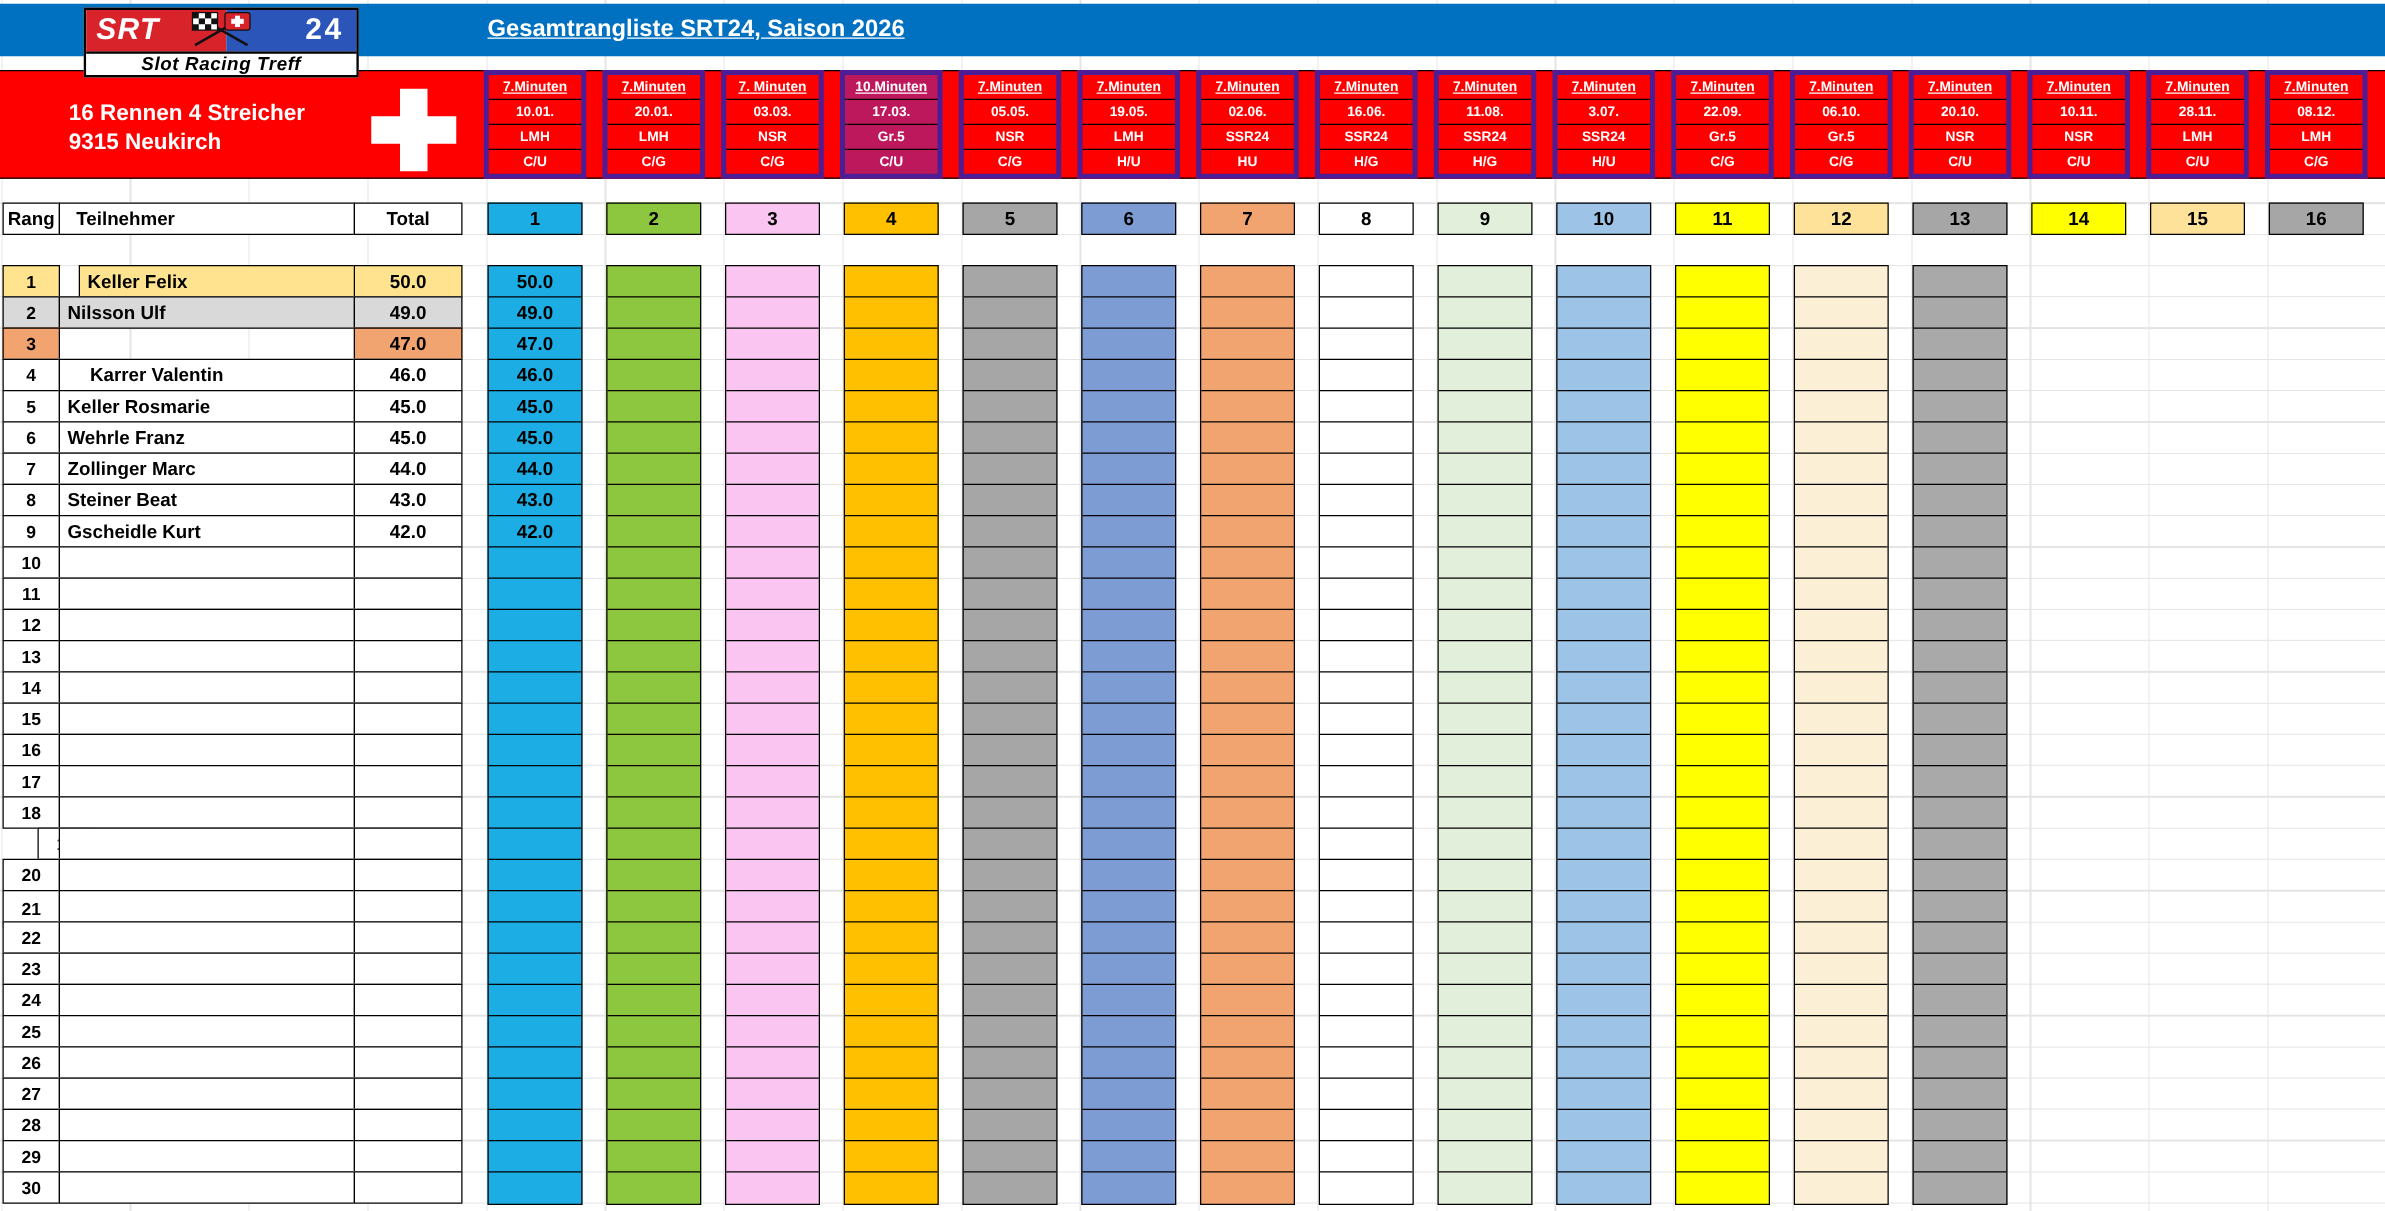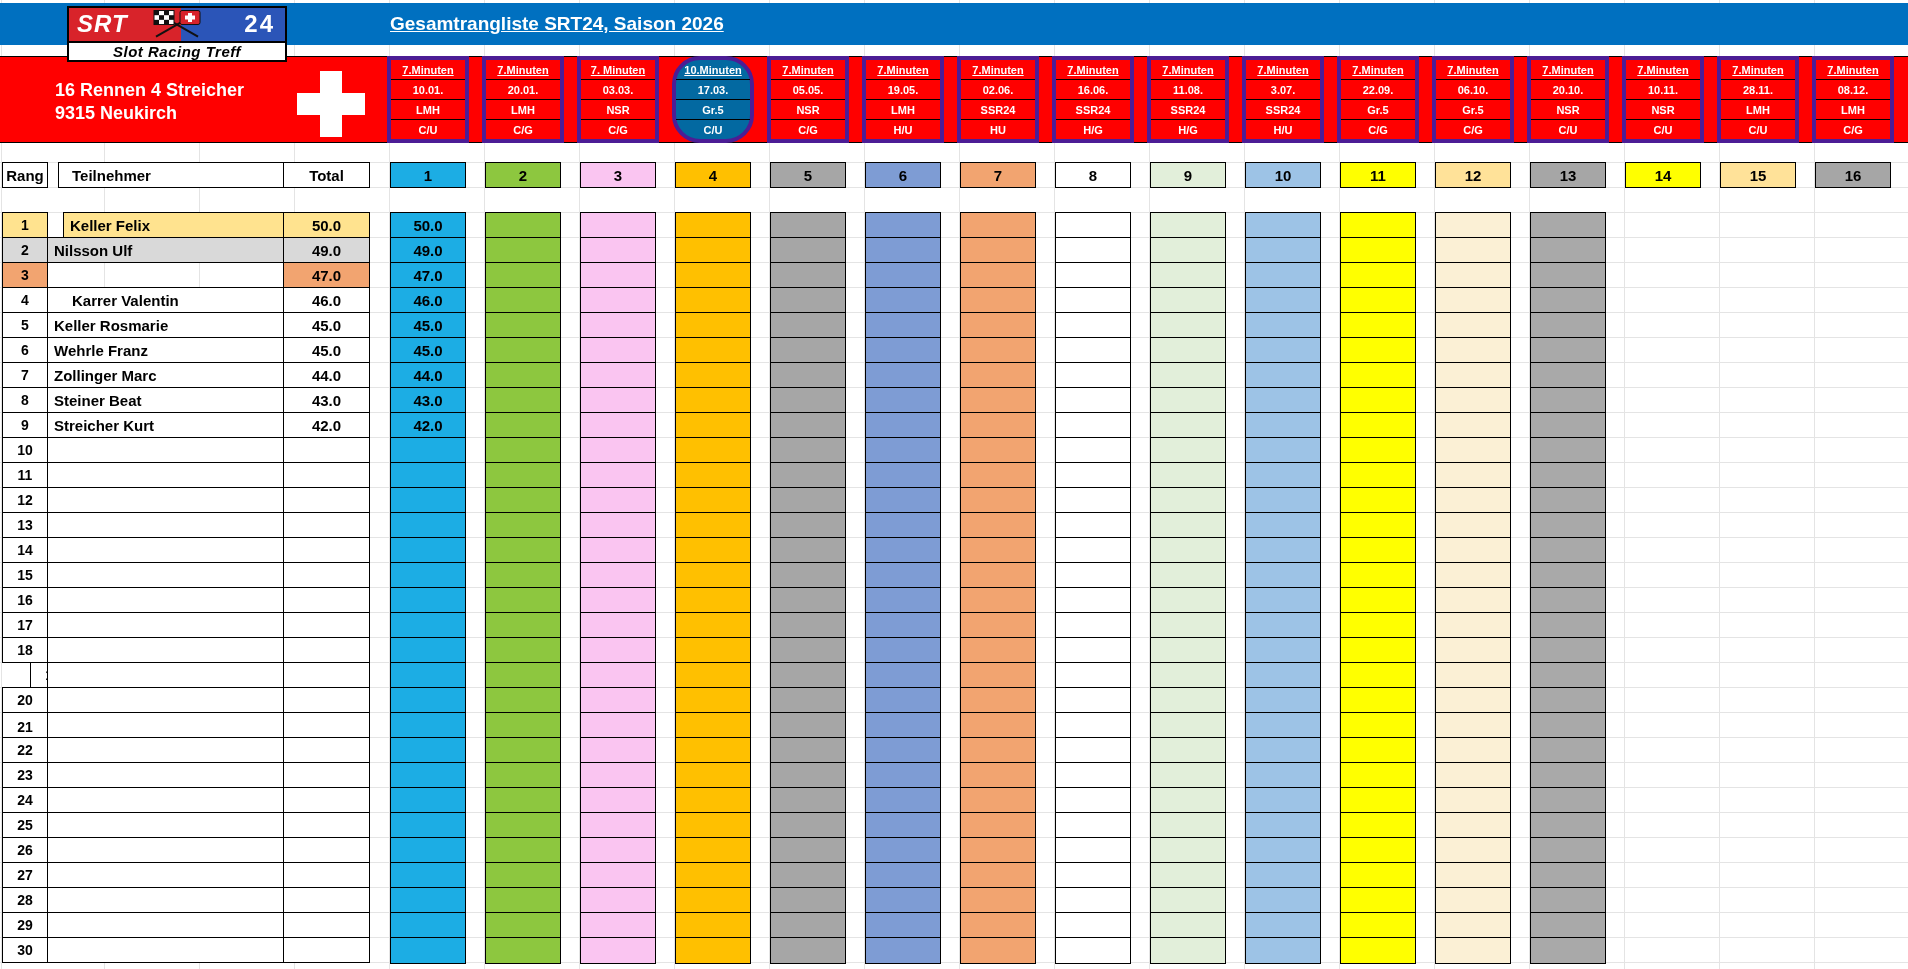--- a/index.html
+++ b/index.html
@@ -140,21 +140,21 @@
         <div class="rrow">
           <span>03.03.</span>
         </div>
         <div class="rrow">
           <span>NSR</span>
         </div>
         <div class="rrow">
           <span>C/G</span>
         </div>
       </div>
-      <div class="race-head" style="left: 672px; width: 82px; background: #0369a1; border-radius: 28px;">
+      <div class="race-head" style="left: 672px; width: 82px; background: #be185d;">
         <div class="rrow mins">
           <span>10.Minuten</span>
         </div>
         <div class="rrow">
           <span>17.03.</span>
         </div>
         <div class="rrow">
           <span>Gr.5</span>
         </div>
         <div class="rrow">
@@ -323,21 +323,21 @@
           <span>08.12.</span>
         </div>
         <div class="rrow">
           <span>LMH</span>
         </div>
         <div class="rrow">
           <span>C/G</span>
         </div>
       </div>
       <div class="cell" style="left: 2px; width: 46px; top: 162px; height: 26px;">Rang</div>
-      <div class="cell left" style="left: 58px; width: 237px; top: 162px; height: 26px; padding-left: 13px;">Teilnehmer</div>
+      <div class="cell left" style="left: 47px; width: 237px; top: 162px; height: 26px; padding-left: 13px;">Teilnehmer</div>
       <div class="cell" style="left: 283px; width: 87px; top: 162px; height: 26px;">Total</div>
       <div class="cell" style="left: 390px; width: 76px; top: 162px; height: 26px; background: rgb(28, 173, 228);">1</div>
       <div class="cell" style="left: 485px; width: 76px; top: 162px; height: 26px; background: rgb(141, 199, 63);">2</div>
       <div class="cell" style="left: 580px; width: 76px; top: 162px; height: 26px; background: rgb(250, 197, 241);">3</div>
       <div class="cell" style="left: 675px; width: 76px; top: 162px; height: 26px; background: rgb(255, 192, 0);">4</div>
       <div class="cell" style="left: 770px; width: 76px; top: 162px; height: 26px; background: rgb(166, 166, 166);">5</div>
       <div class="cell" style="left: 865px; width: 76px; top: 162px; height: 26px; background: rgb(126, 156, 212);">6</div>
       <div class="cell" style="left: 960px; width: 76px; top: 162px; height: 26px; background: rgb(242, 164, 112);">7</div>
       <div class="cell" style="left: 1055px; width: 76px; top: 162px; height: 26px; background: rgb(255, 255, 255);">8</div>
       <div class="cell" style="left: 1150px; width: 76px; top: 162px; height: 26px; background: rgb(226, 239, 218);">9</div>
@@ -366,21 +366,21 @@
       <div class="cell" style="left: 2px; width: 46px; top: 337px; height: 26px; background: rgb(255, 255, 255); font-size: 14px;">6</div>
       <div class="cell left" style="left: 47px; width: 237px; top: 337px; height: 26px; background: rgb(255, 255, 255);">Wehrle Franz</div>
       <div class="cell" style="left: 283px; width: 87px; top: 337px; height: 26px; background: rgb(255, 255, 255);">45.0</div>
       <div class="cell" style="left: 2px; width: 46px; top: 362px; height: 26px; background: rgb(255, 255, 255); font-size: 14px;">7</div>
       <div class="cell left" style="left: 47px; width: 237px; top: 362px; height: 26px; background: rgb(255, 255, 255);">Zollinger Marc</div>
       <div class="cell" style="left: 283px; width: 87px; top: 362px; height: 26px; background: rgb(255, 255, 255);">44.0</div>
       <div class="cell" style="left: 2px; width: 46px; top: 387px; height: 26px; background: rgb(255, 255, 255); font-size: 14px;">8</div>
       <div class="cell left" style="left: 47px; width: 237px; top: 387px; height: 26px; background: rgb(255, 255, 255);">Steiner Beat</div>
       <div class="cell" style="left: 283px; width: 87px; top: 387px; height: 26px; background: rgb(255, 255, 255);">43.0</div>
       <div class="cell" style="left: 2px; width: 46px; top: 412px; height: 26px; background: rgb(255, 255, 255); font-size: 14px;">9</div>
-      <div class="cell left" style="left: 47px; width: 237px; top: 412px; height: 26px; background: rgb(255, 255, 255);">Streicher Kurt</div>
+      <div class="cell left" style="left: 47px; width: 237px; top: 412px; height: 26px; background: rgb(255, 255, 255);">Gscheidle Kurt</div>
       <div class="cell" style="left: 283px; width: 87px; top: 412px; height: 26px; background: rgb(255, 255, 255);">42.0</div>
       <div class="cell" style="left: 2px; width: 46px; top: 437px; height: 26px; background: rgb(255, 255, 255); font-size: 14px;">10</div>
       <div class="cell left" style="left: 47px; width: 237px; top: 437px; height: 26px; background: rgb(255, 255, 255);"></div>
       <div class="cell" style="left: 283px; width: 87px; top: 437px; height: 26px; background: rgb(255, 255, 255);"></div>
       <div class="cell" style="left: 2px; width: 46px; top: 462px; height: 26px; background: rgb(255, 255, 255); font-size: 14px;">11</div>
       <div class="cell left" style="left: 47px; width: 237px; top: 462px; height: 26px; background: rgb(255, 255, 255);"></div>
       <div class="cell" style="left: 283px; width: 87px; top: 462px; height: 26px; background: rgb(255, 255, 255);"></div>
       <div class="cell" style="left: 2px; width: 46px; top: 487px; height: 26px; background: rgb(255, 255, 255); font-size: 14px;">12</div>
       <div class="cell left" style="left: 47px; width: 237px; top: 487px; height: 26px; background: rgb(255, 255, 255);"></div>
       <div class="cell" style="left: 283px; width: 87px; top: 487px; height: 26px; background: rgb(255, 255, 255);"></div>

